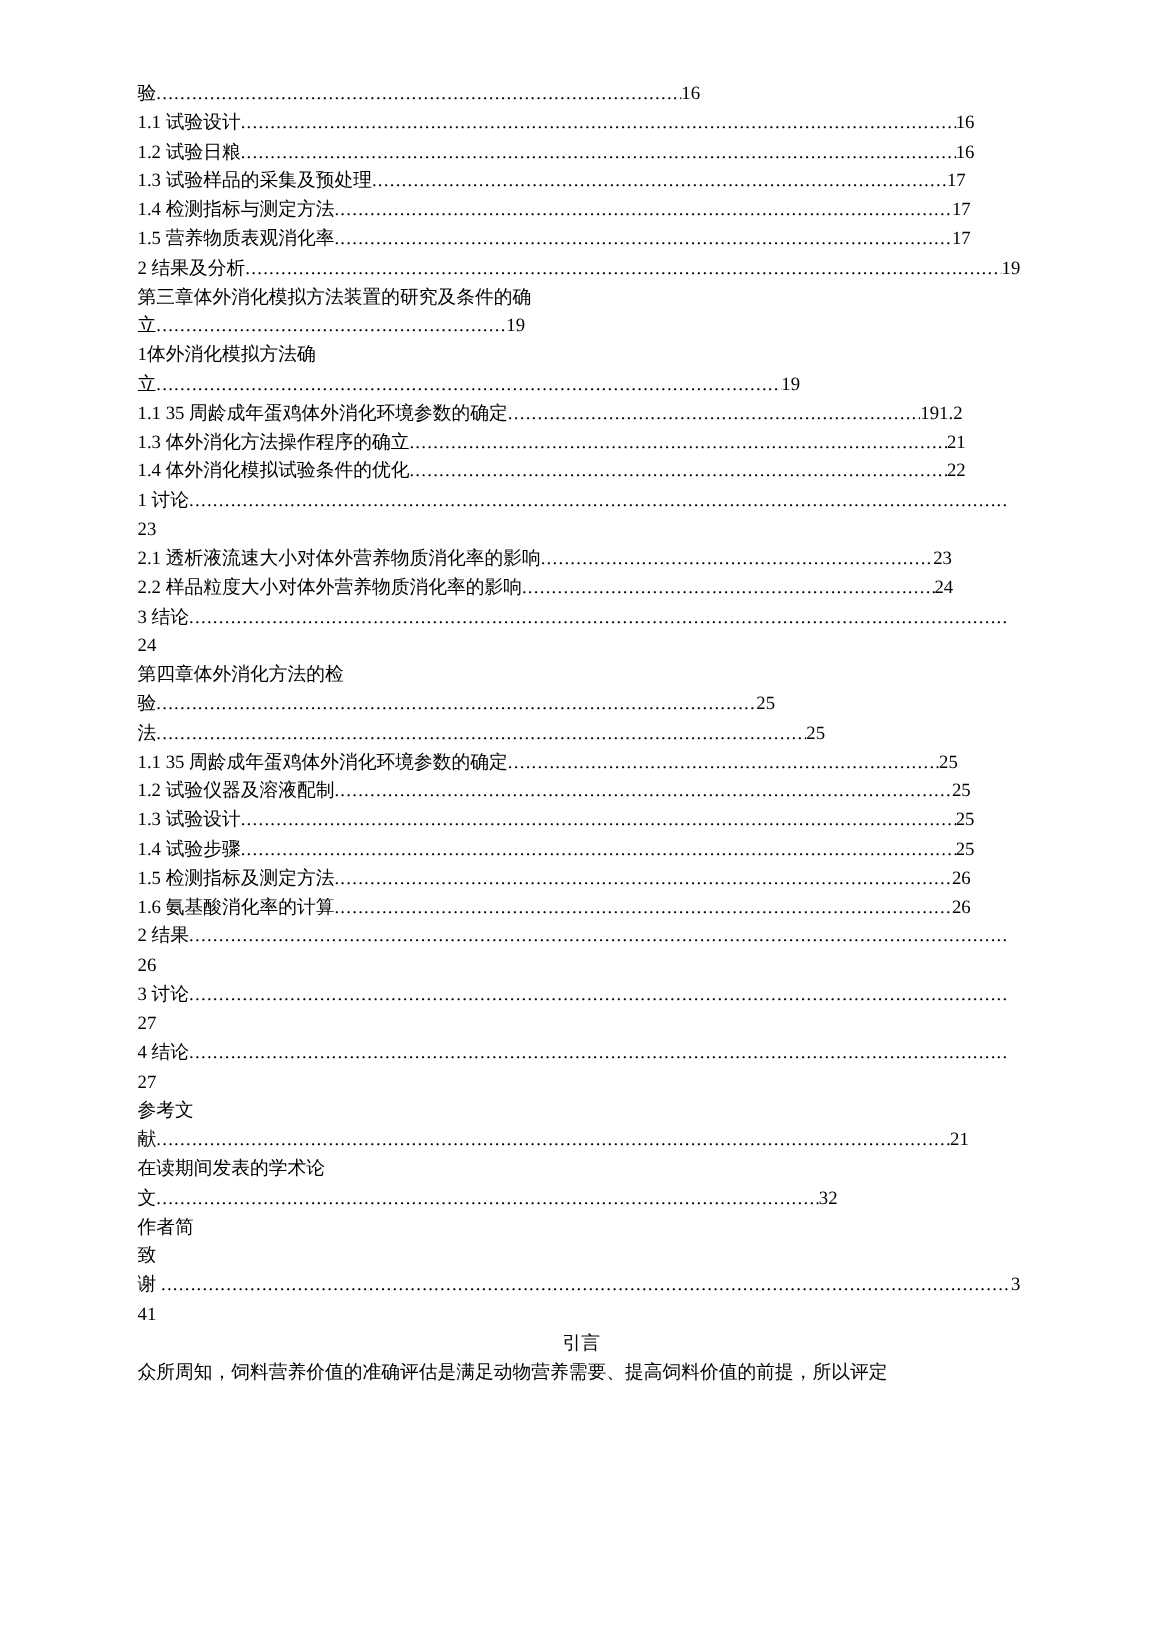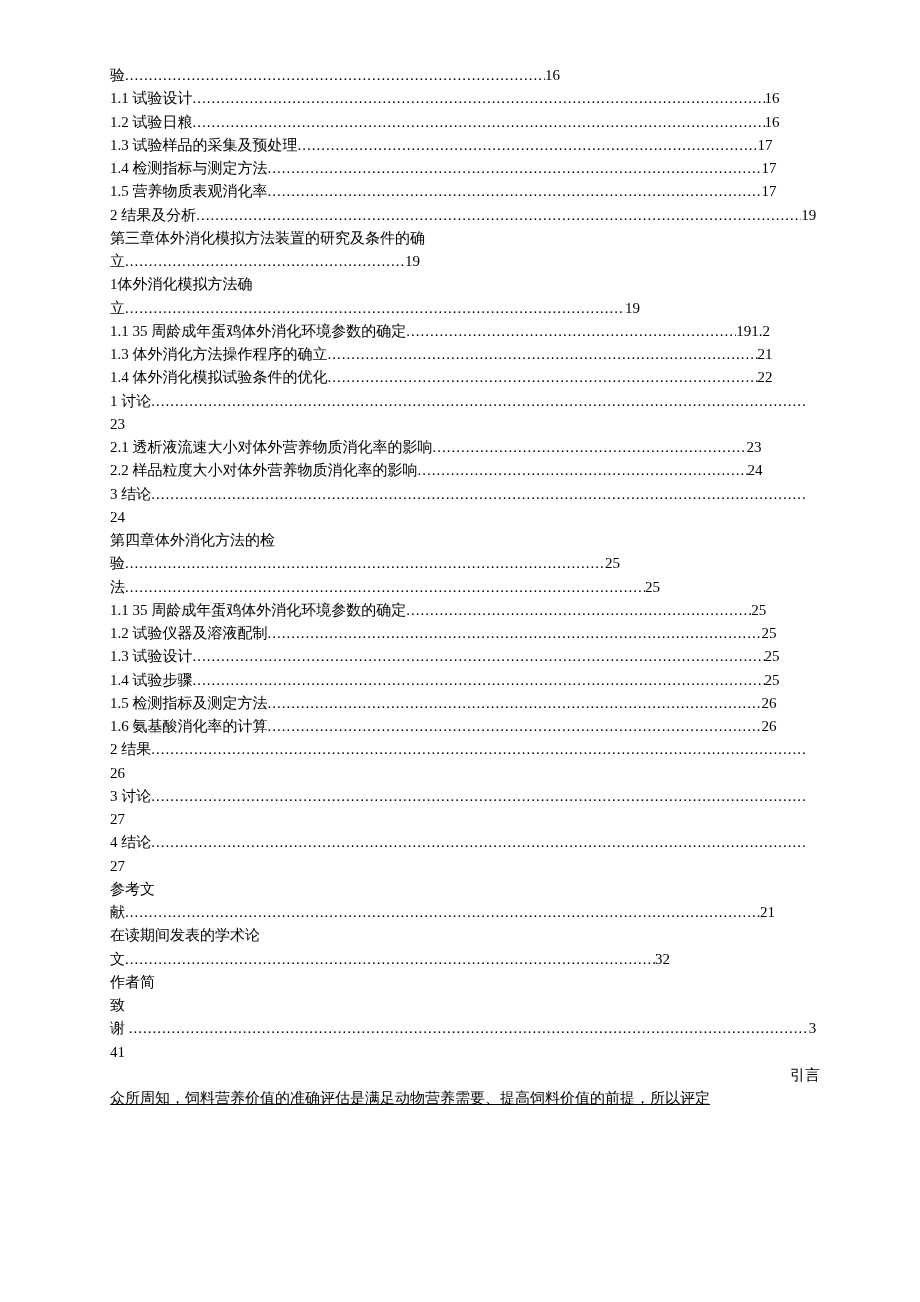--- a/index.html
+++ b/index.html
@@ -40,24 +40,23 @@
   }
   .spread-line span.char {
     display: inline-block;
   }
   .cont-line {
     text-align: left;
   }
   .body-text {
     text-align: justify;
     text-align-last: left;
-    text-decoration: underline;
   }
   .heading {
-    text-align: right;
+    text-align: center;
   }
 </style>
 </head>
 <body>
 
 <div class="page">
   <div id="toc">
       <div class="cont-line"><span class="toc-title">验</span><span class="leader" style="width: 420px;"></span><span class="toc-page">16</span></div>
       <div class="cont-line"><span class="toc-title">1.1 试验设计</span><span class="leader" style="width: 572px;"></span><span class="toc-page">16</span></div>
       <div class="cont-line"><span class="toc-title">1.2 试验日粮</span><span class="leader" style="width: 572px;"></span><span class="toc-page">16</span></div>

